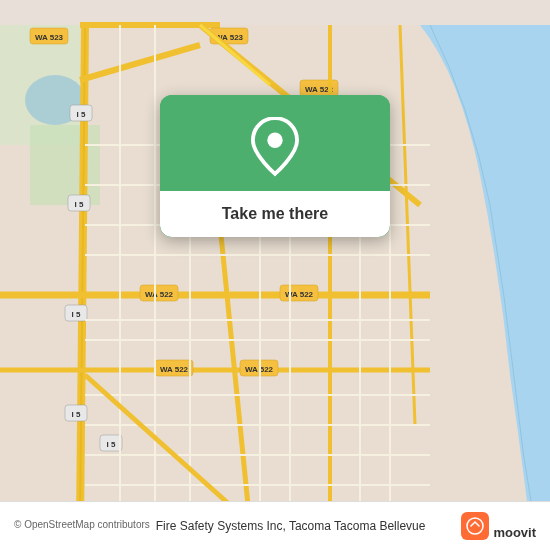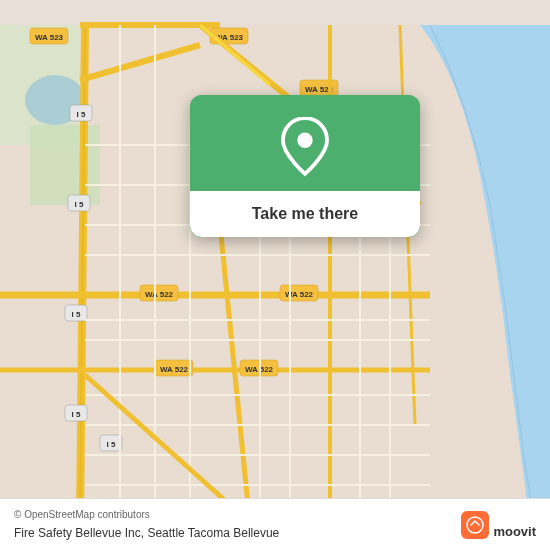--- a/index.html
+++ b/index.html
@@ -20,21 +20,20 @@
       left: 160px;
       width: 230px;
       background: #4caf6e;
       border-radius: 12px;
       padding: 0;
       display: flex;
       flex-direction: column;
       align-items: center;
       box-shadow: 0 4px 16px rgba(0,0,0,0.3);
       overflow: hidden;
-      margin-left: 30px;
     }
 
     .popup-icon-area {
       width: 100%;
       background: #4caf6e;
       display: flex;
       justify-content: center;
       align-items: center;
       padding: 24px 0 16px 0;
     }
@@ -207,23 +206,23 @@
         <svg width="50" height="60" viewBox="0 0 50 60" xmlns="http://www.w3.org/2000/svg">
           <path d="M25 0 C12 0 2 10 2 23 C2 38 25 58 25 58 C25 58 48 38 48 23 C48 10 38 0 25 0 Z" fill="none" stroke="white" stroke-width="4"></path>
           <circle cx="25" cy="23" r="8" fill="white"></circle>
         </svg>
       </div>
     </div>
     <button class="popup-button">Take me there</button>
   </div>
 
   <div class="bottom-bar">
-    <div style="display:flex; flex-direction:column; gap:6px;">
+    <div style="display:flex; flex-direction:row; gap:6px;">
       <span class="attribution">© OpenStreetMap contributors</span>
-      <span class="bottom-bar-text">Fire Safety Bellevue Inc, Seattle Tacoma Bellevue</span>
+      <span class="bottom-bar-text">Fire Safety Systems Inc, Tacoma Tacoma Bellevue</span>
     </div>
     <div class="moovit-logo">
       <div class="moovit-icon">
         <svg width="18" height="18" viewBox="0 0 18 18" xmlns="http://www.w3.org/2000/svg">
           <circle cx="9" cy="9" r="8" fill="none" stroke="white" stroke-width="1.5"></circle>
           <path d="M5 9 L9 5 L13 9" fill="none" stroke="white" stroke-width="1.5" stroke-linecap="round"></path>
         </svg>
       </div>
       <span class="moovit-text">moovit</span>
     </div>

